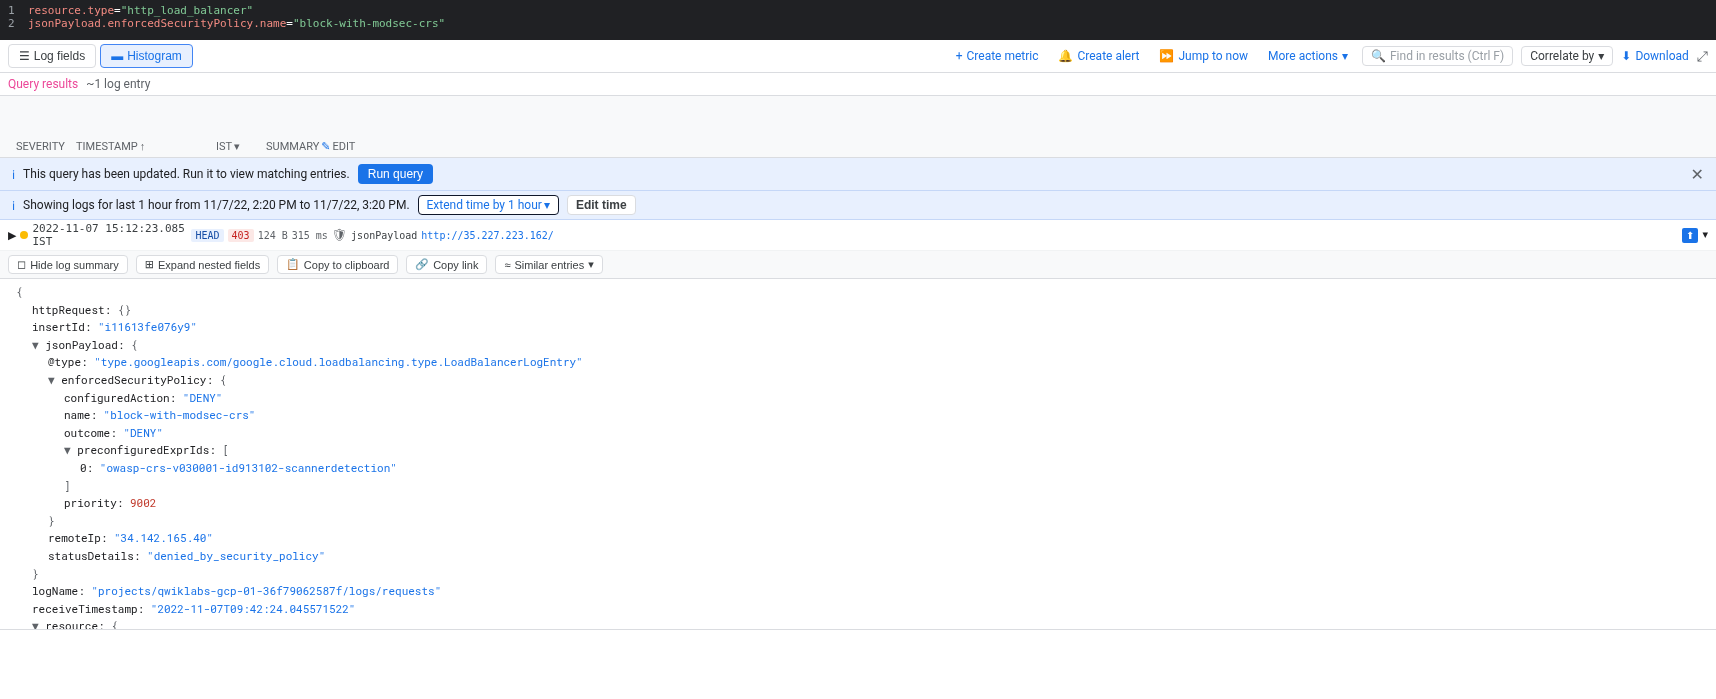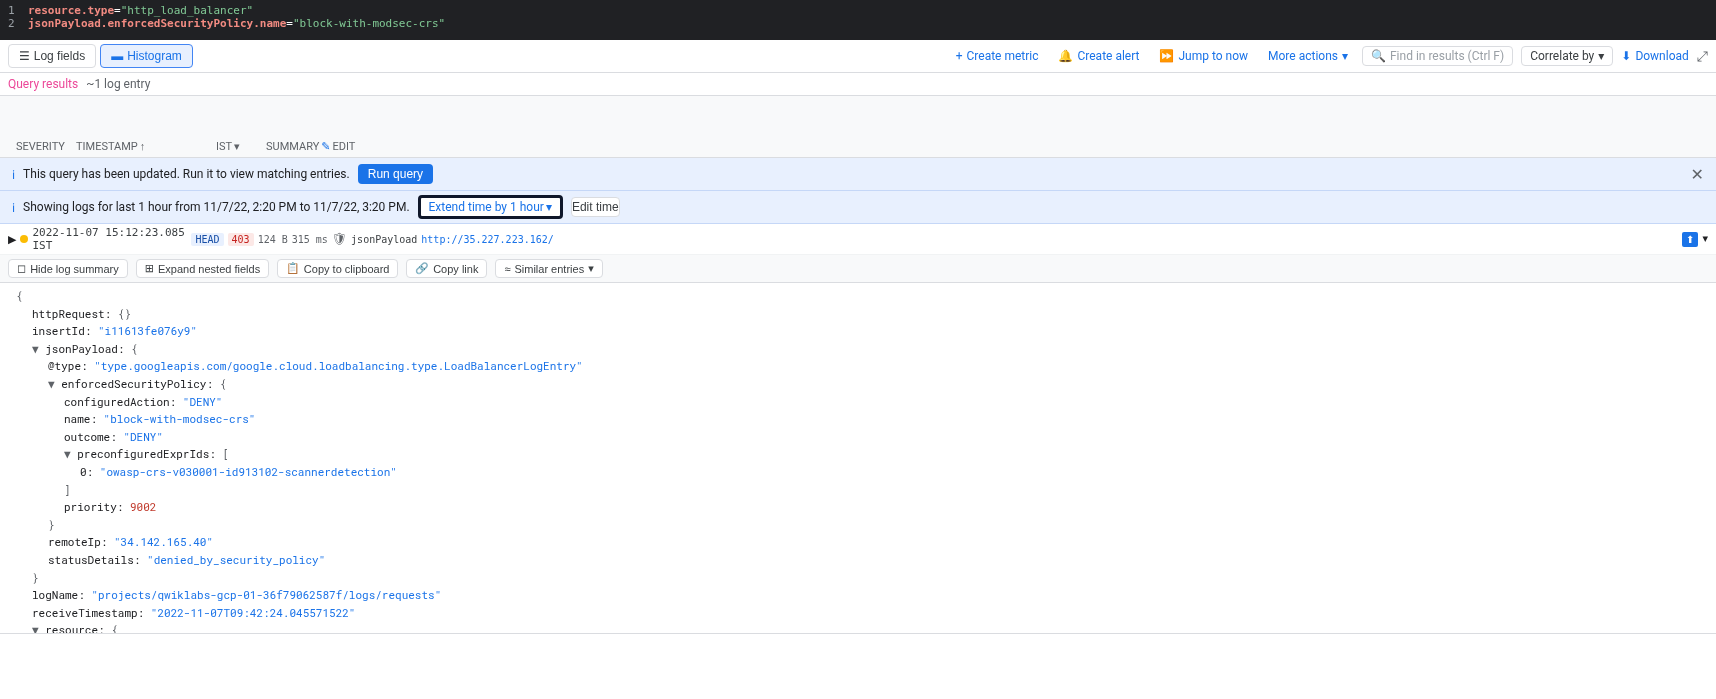--- a/index.html
+++ b/index.html
@@ -169,38 +169,39 @@
       padding: 4px 12px;
       background: #e8f0fe;
       border-bottom: 1px solid #c5d7f7;
       font-size: 12px;
       color: #202124;
       gap: 8px;
     }
     .info-icon2 { color: #1a73e8; }
     .extend-btn {
       background: #fff;
-      border: 3px solid #0f172a;
+      border: 1px solid #0f172a;
       border-radius: 4px;
       padding: 2px 8px;
       font-size: 12px;
       cursor: pointer;
       color: #1a73e8;
       display: flex;
       align-items: center;
       gap: 2px;
     }
     .edit-time-btn {
       background: #fff;
       border: 1px solid #dadce0;
       border-radius: 4px;
-      padding: 2px 0;
+      padding: 2px 8px;
       font-size: 12px;
       cursor: pointer;
       color: #3c4043;
+      font-weight: bold;
     }
 
     
     .log-row {
       display: flex;
       align-items: center;
       padding: 2px 8px;
       border-bottom: 1px solid #f1f3f4;
       background: #fff;
       cursor: pointer;
@@ -308,21 +309,21 @@
       color: #9aa0a6;
       font-family: monospace;
       font-size: 11px;
       width: 20px;
       flex-shrink: 0;
     }
     .query-text {
       font-family: monospace;
       font-size: 11px;
     }
-    .q-key { color: #f28b82; font-weight: bold; }
+    .q-key { color: #f28b82; }
     .q-op { color: #fff; }
     .q-val { color: #81c995; }
   </style>
 </head>
 <body>
 
 <div class="query-area">
   <div class="query-line-container">
     <span class="query-line-num">1</span>
     <span class="query-text">

